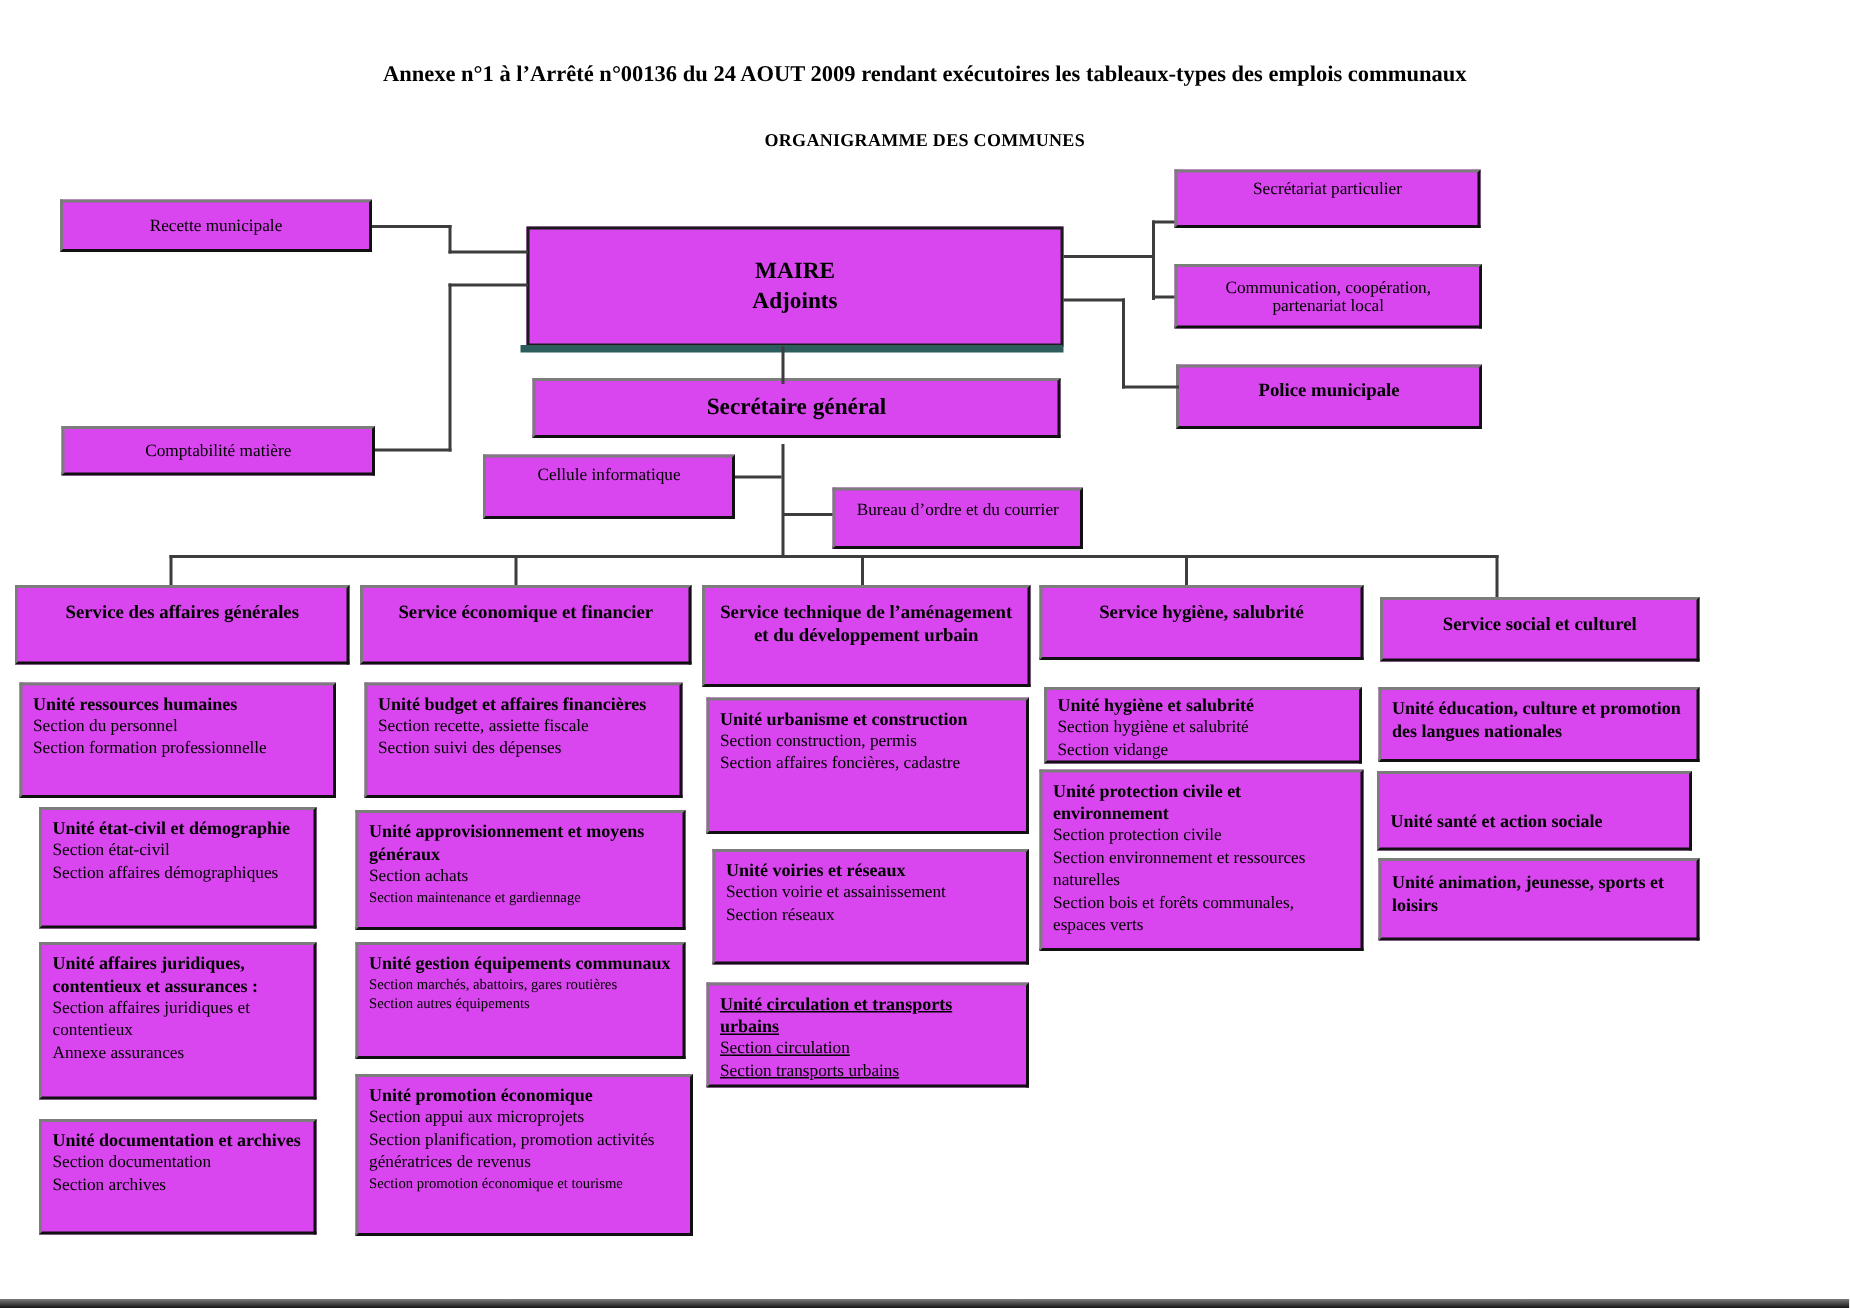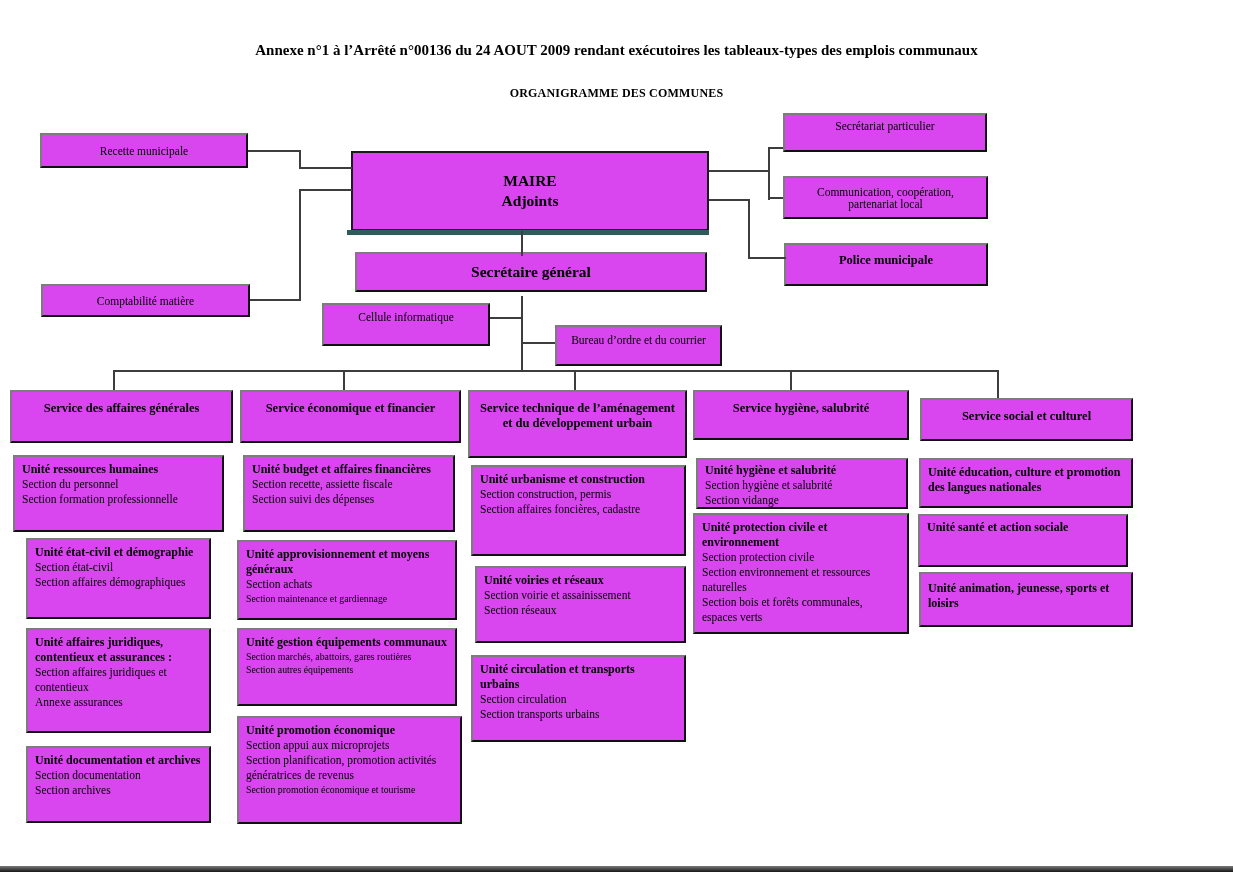--- a/index.html
+++ b/index.html
@@ -144,42 +144,42 @@
   <div class="box b3d unit" style="left:471px;top:465px;width:215px;height:91px;">
     <span class="utitle">Unité urbanisme et construction</span>
     <span class="sec">Section construction, permis</span>
     <span class="sec">Section affaires foncières, cadastre</span>
   </div>
   <div class="box b3d unit" style="left:475px;top:566px;width:211px;height:77px;">
     <span class="utitle">Unité voiries et réseaux</span>
     <span class="sec">Section voirie et assainissement</span>
     <span class="sec">Section réseaux</span>
   </div>
-  <div class="box b3d unit" style="left:471px;top:655px;width:215px;height:87px;">
+  <div class="box b3d unit" style="left:471px;top:655px;width:215px;height:70px;text-decoration:underline;">
     <span class="utitle">Unité circulation et transports urbains</span>
     <span class="sec">Section circulation</span>
     <span class="sec">Section transports urbains</span>
   </div>
 
   <div class="box b3d unit" style="left:696px;top:458px;width:212px;height:51px;padding-top:3px;">
     <span class="utitle">Unité hygiène et salubrité</span>
     <span class="sec">Section hygiène et salubrité</span>
     <span class="sec">Section vidange</span>
   </div>
   <div class="box b3d unit" style="left:693px;top:513px;width:216px;height:121px;">
     <span class="utitle">Unité protection civile et environnement</span>
     <span class="sec">Section protection civile</span>
     <span class="sec">Section environnement et ressources naturelles</span>
     <span class="sec">Section bois et forêts communales, espaces verts</span>
   </div>
 
   <div class="box b3d unit" style="left:919px;top:458px;width:214px;height:50px;">
     <span class="utitle">Unité éducation, culture et promotion des langues nationales</span>
   </div>
-  <div class="box b3d unit" style="left:918px;top:514px;width:210px;height:53px;padding-top:4px;">
+  <div class="box b3d unit" style="left:918px;top:514px;width:210px;height:53px;padding-top:24px;">
     <span class="utitle">Unité santé et action sociale</span>
   </div>
   <div class="box b3d unit" style="left:919px;top:572px;width:214px;height:55px;padding-top:7px;">
     <span class="utitle">Unité animation, jeunesse, sports et loisirs</span>
   </div>
 
   <div class="hl" style="left:248px;top:150px;width:53px;"></div>
   <div class="vl" style="left:299px;top:150px;height:19px;"></div>
   <div class="hl" style="left:299px;top:167px;width:53px;"></div>
 

